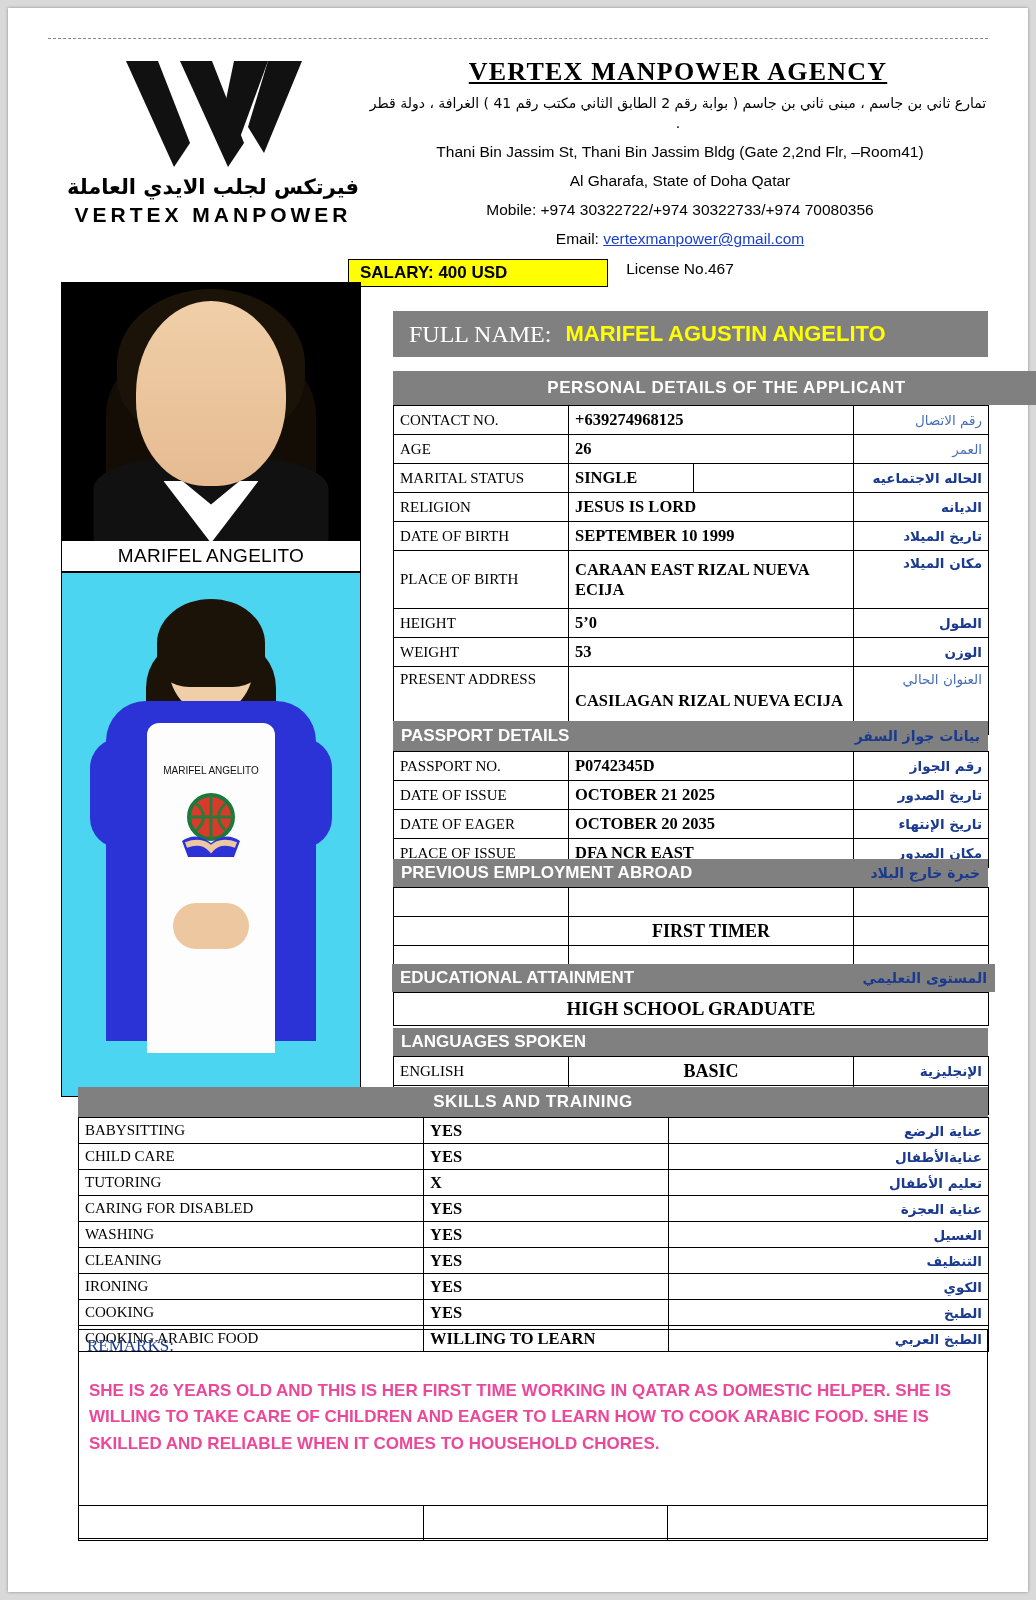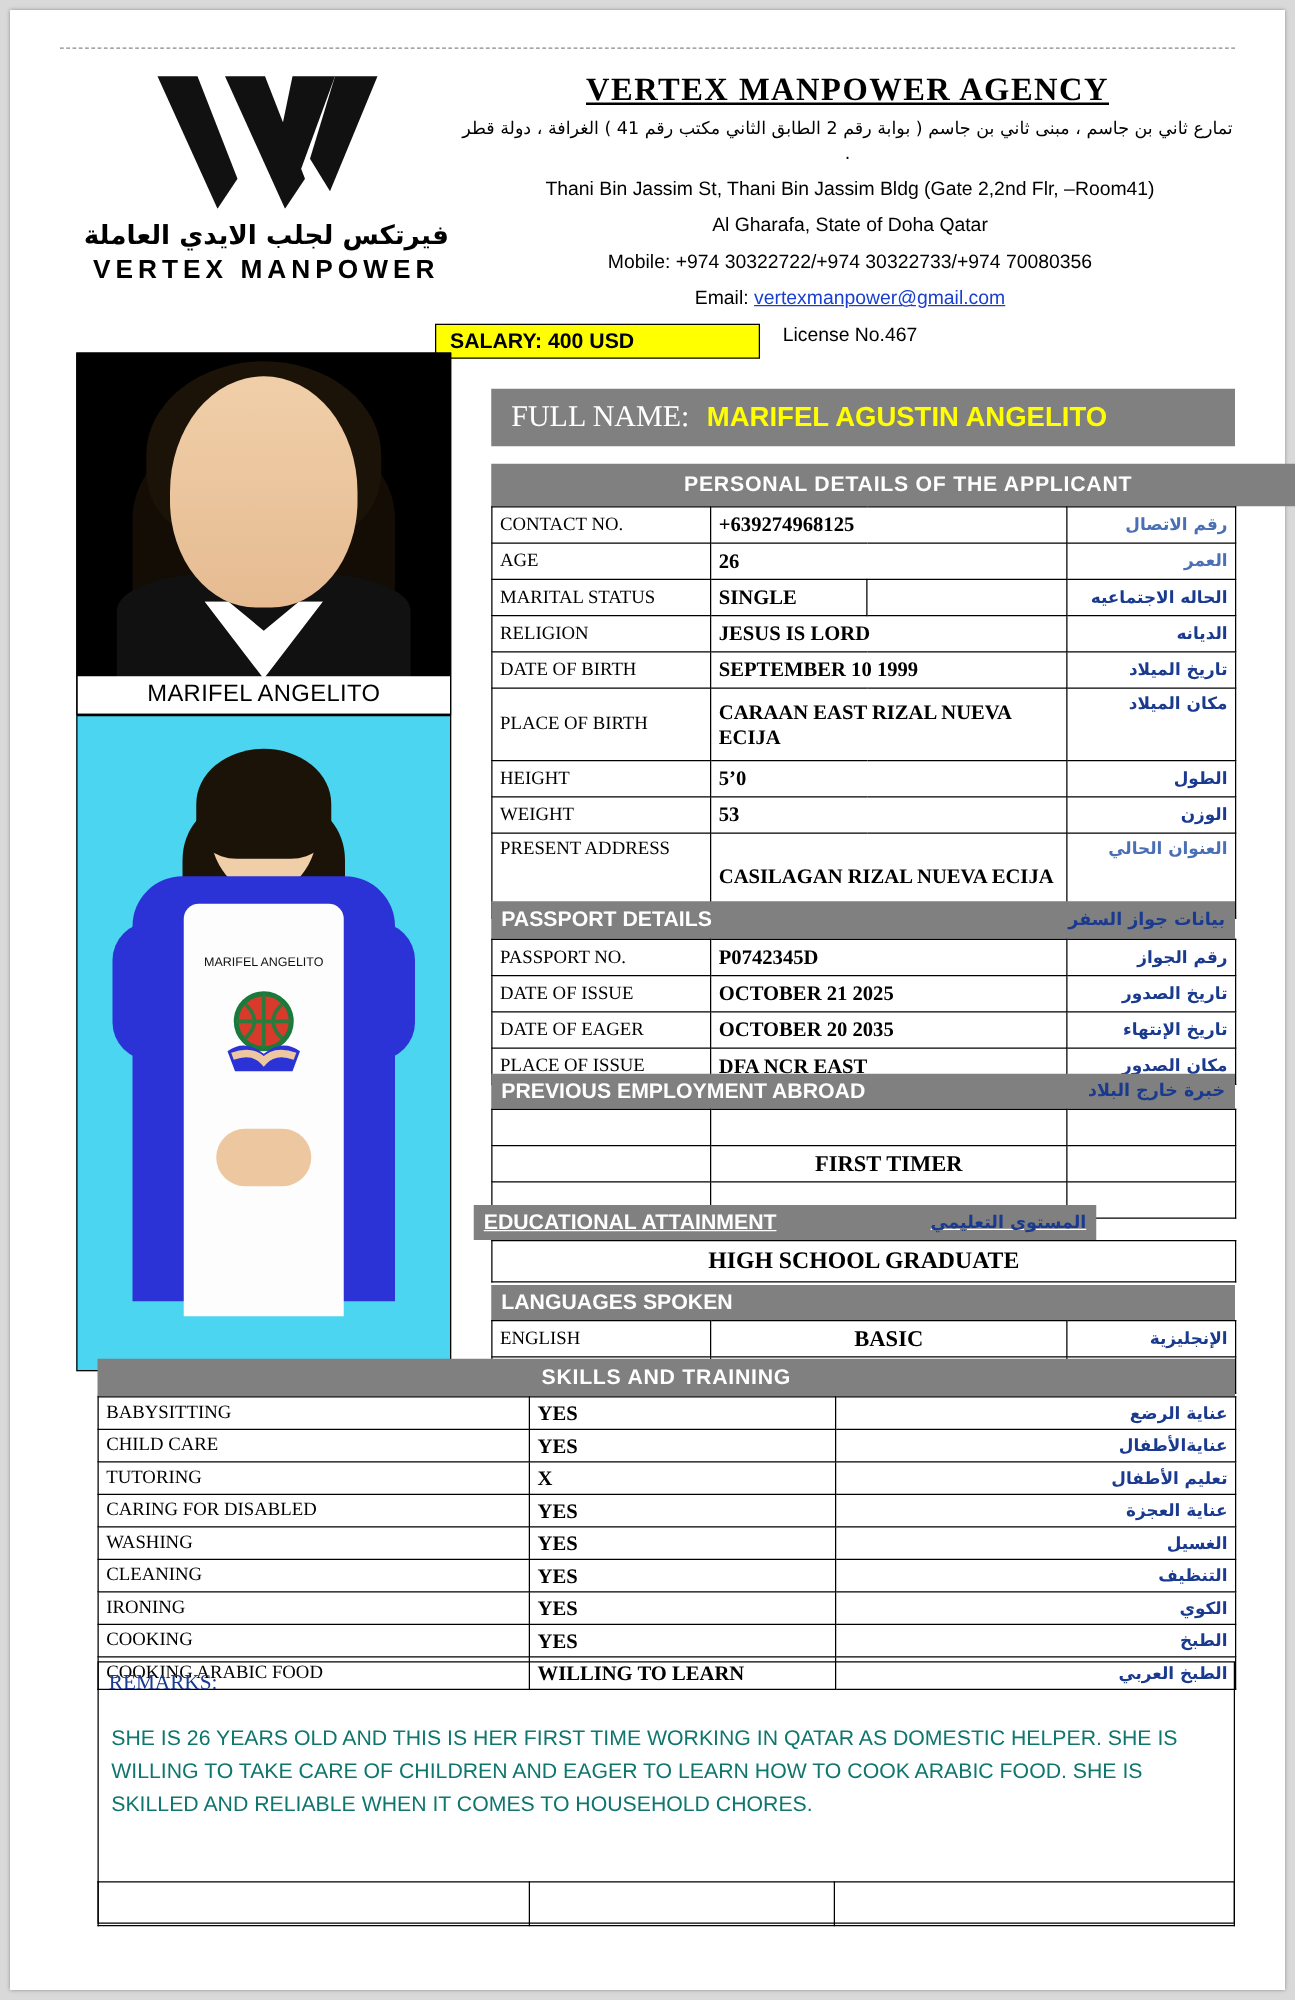--- a/index.html
+++ b/index.html
@@ -109,49 +109,49 @@
   }
   .band-center{justify-content:center;letter-spacing:.6px;}
   .band.sub{font-size:17px;padding-left:8px;justify-content:space-between;padding-right:8px;}
   .band .ar{font-family:"DejaVu Sans",sans-serif;font-size:14px;font-weight:bold;}
 
   .tbl{position:absolute;border-collapse:collapse;table-layout:fixed;}
   .tbl td{border:1px solid #000;height:26px;padding:1px 6px;vertical-align:middle;}
   .lbl{font-family:"Liberation Serif",serif;font-size:15px;color:#000;}
   .val{font-family:"Liberation Sans",serif;font-size:16.5px;font-weight:bold;color:#000;font-family:"Liberation Serif",serif;}
   .ar{font-family:"DejaVu Sans",sans-serif;font-size:13.5px;color:#1a3a8f;font-weight:bold;direction:rtl;text-align:right;}
-  .ar-lite{color:#4a6fb5;font-weight:bold;}
+  .ar-lite{color:#4a6fb5;font-weight:normal;}
 
   .personal-band{position:absolute;left:345px;top:332px;width:667px;height:34px;}
   .tbl-personal{left:345px;top:366px;width:595px;}
 
   .passport-band{position:absolute;left:345px;top:682px;width:595px;height:30px;}
   .tbl-passport{left:345px;top:712px;width:595px;}
 
   .prev-band{position:absolute;left:345px;top:820px;width:595px;height:28px;}
   .tbl-prev{left:345px;top:848px;width:595px;}
 
-  .edu-band{position:absolute;left:331px;top:925px;width:498px;height:28px;text-decoration:underline;}
+  .edu-band{position:absolute;left:344px;top:925px;width:603px;height:28px;}
   .tbl-edu{left:345px;top:953px;width:595px;}
 
   .lang-band{position:absolute;left:345px;top:989px;width:595px;height:28px;}
   .tbl-lang{left:345px;top:1017px;width:595px;}
 
   
   .skills-band{position:absolute;left:30px;top:1048px;width:910px;height:30px;}
   .tbl-skills{left:30px;top:1078px;width:910px;}
   .tbl-skills td{height:23px;}
 
   .remarks{
     position:absolute;left:30px;top:1290px;width:910px;height:210px;
     border:1px solid #000;box-sizing:border-box;
   }
   .rmk-label{font-family:"Liberation Serif",serif;font-size:17px;color:#1a3a8f;padding:6px 0 0 8px;}
   .rmk-text{
-    font-family:"Liberation Sans",sans-serif;font-weight:normal;font-size:17px;color:#0f766e;
+    font-family:"Liberation Sans",sans-serif;font-weight:bold;font-size:17px;color:#ec4899;
     padding:22px 12px 0 10px;line-height:1.55;
   }
   .foot-row{position:absolute;left:30px;top:1466px;width:910px;height:32px;border-collapse:collapse;}
   .foot-row td{border:1px solid #000;height:32px;}
 </style>
 </head>
 <body>
 
 <div class="page">
   <div class="sheet">

